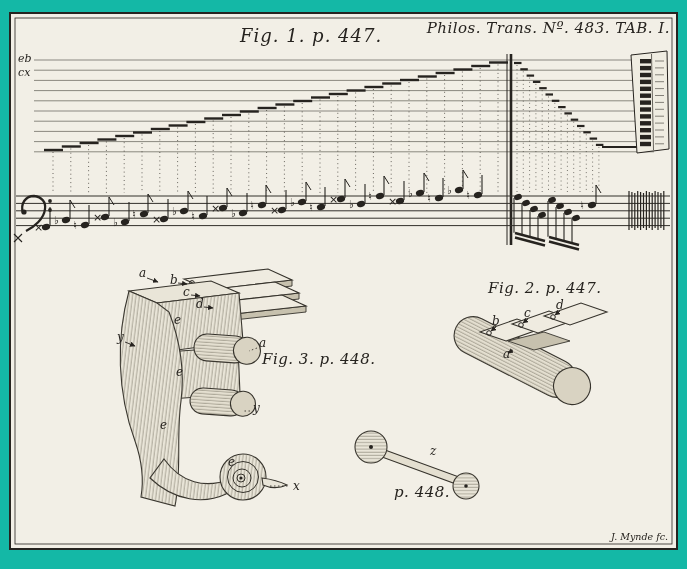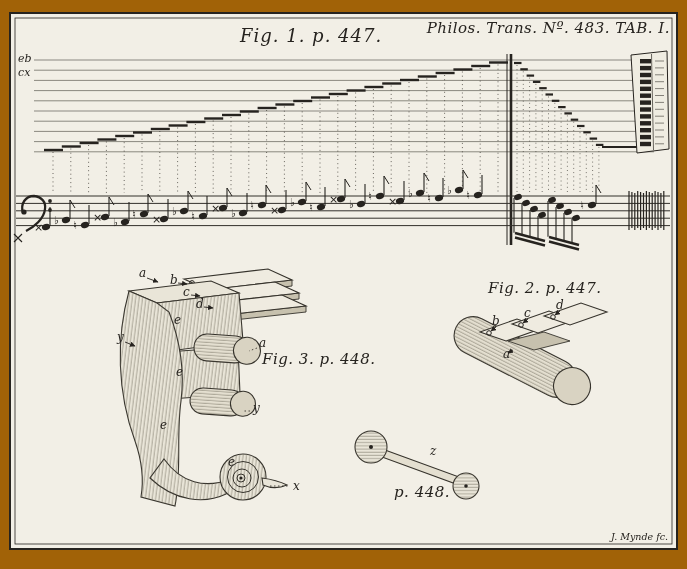--- a/index.html
+++ b/index.html
@@ -1,16 +1,16 @@
 <!DOCTYPE html>
 <html><head>
 <meta charset="utf-8">
 <style>
   html,body{margin:0;padding:0}
-  .page{position:relative;width:687px;height:569px;background:#a16207;overflow:hidden}
+  .page{position:relative;width:687px;height:569px;background:#14b8a6;overflow:hidden}
   svg{display:block}
   text{fill:#26231f}
   .cap {font:italic 18px "DejaVu Serif", serif; letter-spacing:1px}
   .cap2{font:italic 15px "DejaVu Serif", serif; letter-spacing:.5px}
   .hdr {font:italic 15px "DejaVu Serif", serif; letter-spacing:.5px}
   .lbl {font:italic 12px "DejaVu Serif", serif}
   .lblsm{font:italic 11px "DejaVu Serif", serif}
   .acc {font:11px "DejaVu Sans", sans-serif}
   .sig {font:italic 9.5px "DejaVu Serif", serif}
   .sheet{fill:#e9e5d8;stroke:#36332c;stroke-width:1.1}

